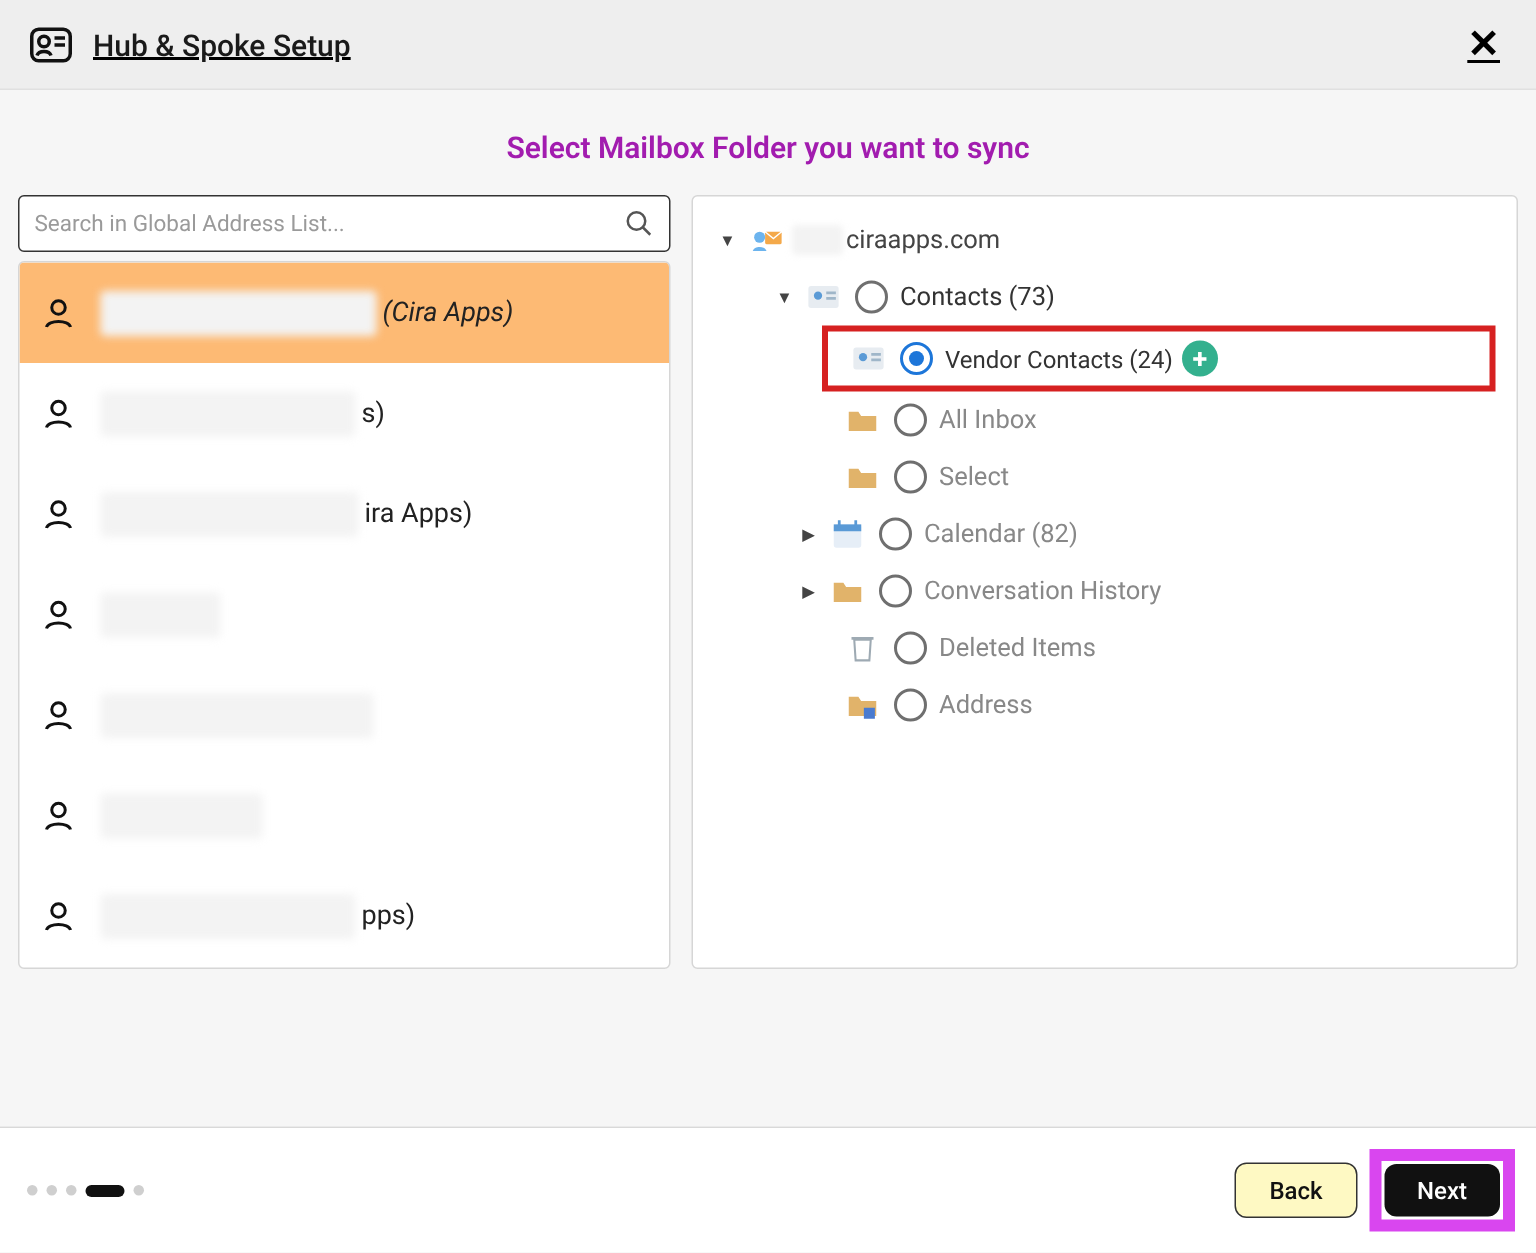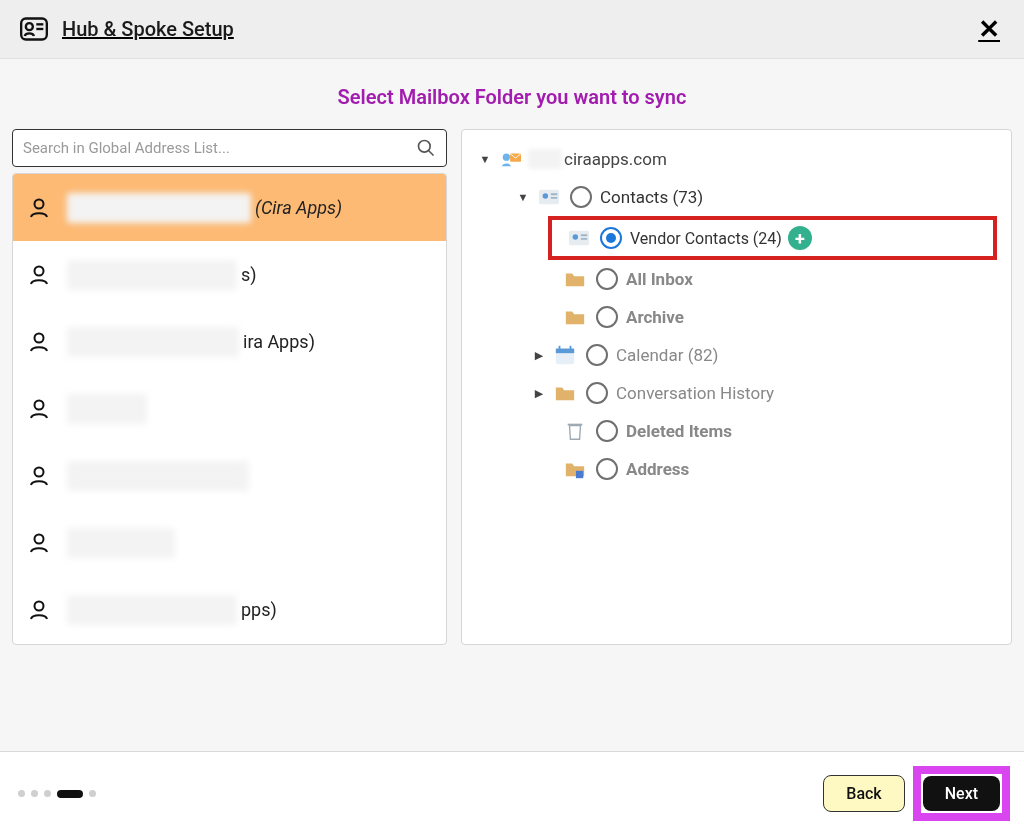--- a/index.html
+++ b/index.html
@@ -19,21 +19,21 @@
   .addr-item.selected { background:#fdba74;font-style:italic; }
   .person-ico { width:24px; height:24px; flex:0 0 24px; margin-right:16px;}
   .addr-name { flex:1; display:flex; align-items:center; gap:4px;}
   .blur-block { display:inline-block; height:30px; background:#f3f3f3; border-radius:3px; filter:blur(3px);}
   .addr-suffix { color:#222; }
   .panel-right { flex:1; border:1px solid #d6d6d6; border-radius:4px; background:#fff; padding:10px 14px 6px 10px; overflow:auto;}
   .tree-row { display:flex; align-items:center; padding:8px 0; font-size:17px;}
   .expander { width:22px; text-align:center; color:#444; font-size:11px; cursor:pointer; user-select:none;}
   .lvl0 { margin-left:2px;}
   .lvl1 { margin-left:40px;}
-  .lvl2 { margin-left:88px;font-weight:bold;}
+  .lvl2 { margin-left:88px;}
   .lvl1b { margin-left:56px;}
   .ico { width:22px; height:22px; flex:0 0 22px; margin:0 6px 0 4px;}
   .radio { width:22px; height:22px; border-radius:50%; border:2.5px solid #6f6f6f; margin:0 8px 0 4px; flex:0 0 22px; display:flex; align-items:center; justify-content:center;}
   .radio.sel { border-color:#1d76d9;}
   .radio.sel::after { content:""; width:10px; height:10px; border-radius:50%; background:#1d76d9;}
   .folder-label { color:#888;}
   .folder-label.dark { color:#333;}
   .addbtn { width:24px; height:24px; border-radius:50%; background:#33b08e; color:#fff; display:flex; align-items:center; justify-content:center; font-size:18px; font-weight:700; margin-left:6px;}
   .highlight { border:4px solid #d62121; padding:6px 12px; margin-left:76px; display:flex; align-items:center;}
   .footer { margin-top:auto; border-top:1px solid #d9d9d9; padding:14px 14px 14px 18px; display:flex; align-items:center; background:#fff;}
@@ -222,21 +222,21 @@
       <span class="folder-label">All Inbox</span>
     </div>
 
     <div class="tree-row lvl2">
       <span>
           <svg class="ico" viewBox="0 0 24 24">
             <path d="M2 6h7l2 3h11v11H2z" fill="#e1b36a"></path>
           </svg>
         </span>
       <span class="radio"></span>
-      <span class="folder-label">Archive</span>
+      <span class="folder-label">Select</span>
     </div>
 
     <div class="tree-row lvl1b">
       <span class="expander">▶</span>
       <span>
           <svg class="ico" viewBox="0 0 24 24">
             <rect x="2" y="5" width="20" height="17" rx="2" fill="#e6eef7"></rect>
             <rect x="2" y="5" width="20" height="5" fill="#5a9ad6"></rect>
             <rect x="5" y="2" width="2" height="5" fill="#5a9ad6"></rect>
             <rect x="17" y="2" width="2" height="5" fill="#5a9ad6"></rect>

